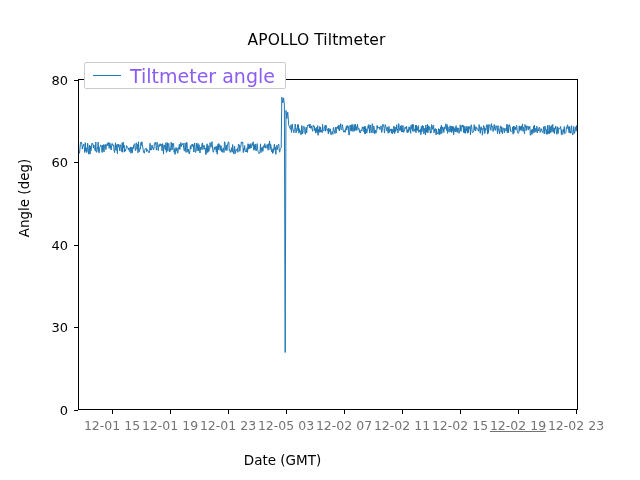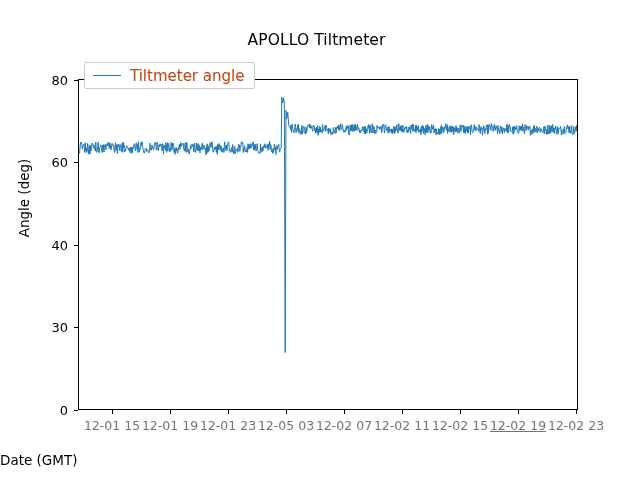--- a/index.html
+++ b/index.html
@@ -28,30 +28,30 @@
   .xtick-mark{position:absolute;width:1px;height:4px;background:#000;}
   .xtick-label{
     position:absolute;font-size:12.5px;color:#737373;white-space:nowrap;
     transform:translateX(-50%);top:418px;
   }
   #ylabel{
     position:absolute;left:-106px;top:190px;width:260px;text-align:center;
     font-size:13.5px;color:#000;transform:rotate(-90deg);transform-origin:center center;
   }
   #xlabel{
-    position:absolute;left:0;top:452px;width:565px;
+    position:absolute;left:0;top:452px;width:565px;text-align:center;
     font-size:13.5px;color:#000;
   }
   #legend{
     position:absolute;left:84px;top:62px;height:27px;
     border:1px solid #cccccc;border-radius:2px;background:#ffffff;
     display:flex;align-items:center;padding:0 10px 0 8px;box-sizing:border-box;
   }
   #legend-line{width:28px;height:0;border-top:1.4px solid #1f77b4;margin-right:9px;}
-  #legend-label{font-size:15px;color:#c2410c;white-space:nowrap;}
+  #legend-label{font-size:19px;color:#8b5cf6;white-space:nowrap;}
 </style>
 </head>
 <body>
 
 <div id="figure">
 
   <div id="title">APOLLO Tiltmeter</div>
 
   <div id="plot-area">
     <svg id="plot-svg" viewBox="0 0 500 331" preserveAspectRatio="none">

